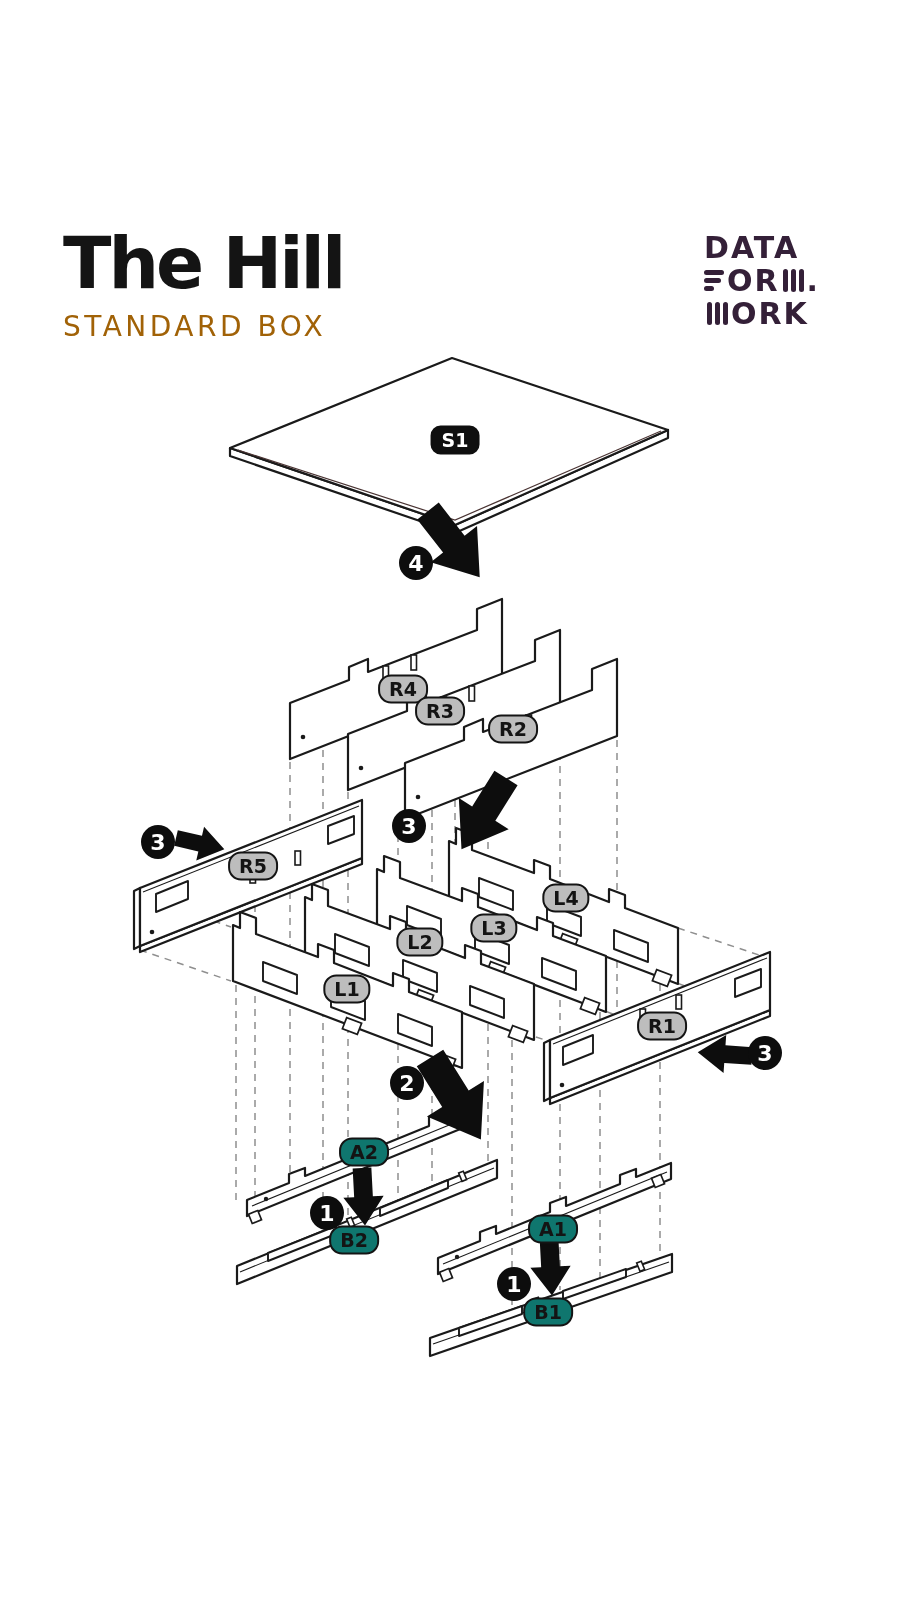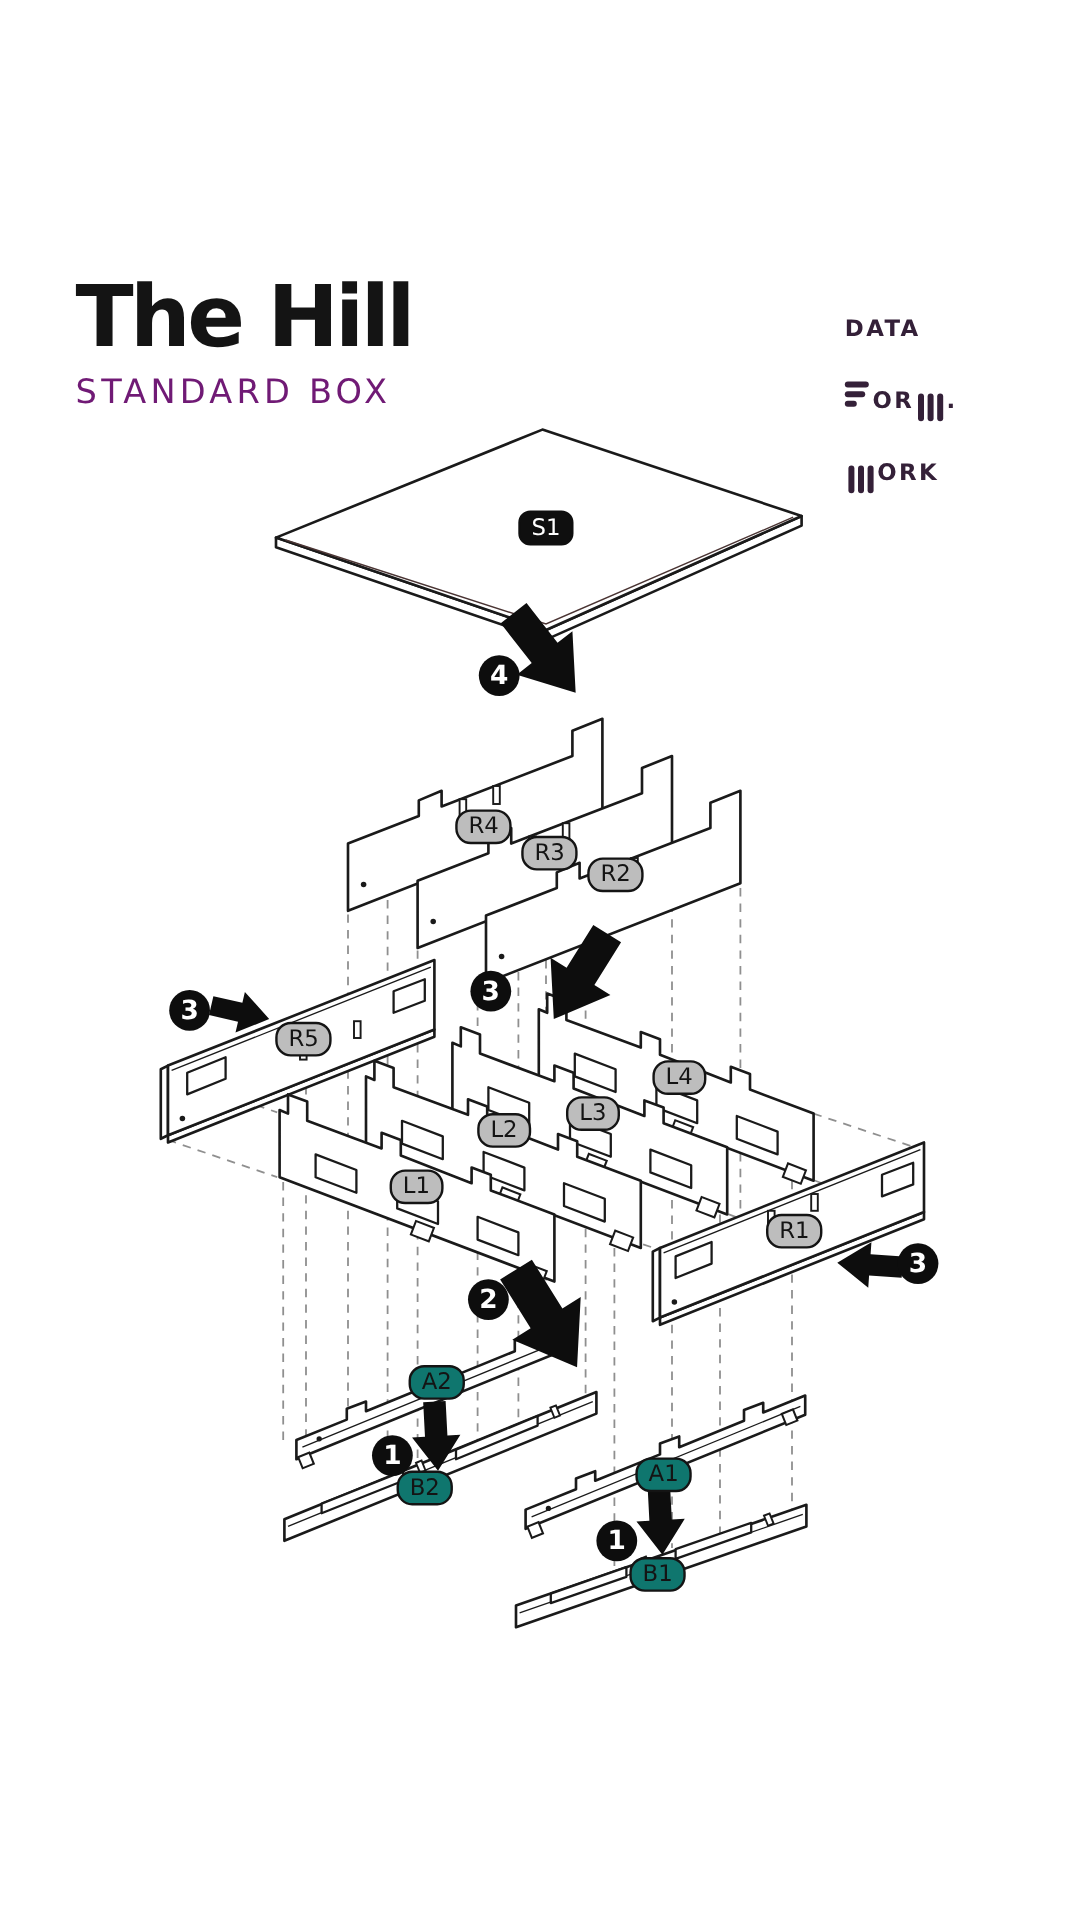--- a/index.html
+++ b/index.html
@@ -1,41 +1,41 @@
 <!DOCTYPE html>
 <html><head>
 <meta charset="utf-8">
 <style>
   html,body{margin:0;padding:0;background:#ffffff;}
   .canvas{position:relative;width:900px;height:1600px;background:#fff;overflow:hidden;
           font-family:"DejaVu Sans","Liberation Sans",sans-serif;color:#161616;}
   
   .hdr{position:absolute;left:63px;top:230px;}
   .hdr h1{margin:0;font-size:71px;font-weight:bold;letter-spacing:-3px;color:#141414;line-height:68px;}
-  .hdr .sub{margin-top:12px;font-size:28px;letter-spacing:3.5px;color:#701a75;font-weight:normal;}
+  .hdr .sub{margin-top:12px;font-size:28px;letter-spacing:3.5px;color:#a16207;font-weight:normal;}
   
   .logo{position:absolute;left:704px;top:231px;color:#342038;font-weight:bold;}
-  .logo-row{display:flex;font-size:19px;letter-spacing:2px;line-height:33px;height:33px;margin-top:27px;}
+  .logo-row{display:flex;align-items:center;font-size:30px;letter-spacing:2px;line-height:33px;height:33px;}
   .fbars{display:inline-flex;flex-direction:column;gap:3px;margin-right:3px;}
   .fbars i{display:block;height:5px;border-radius:3px;background:#342038;}
   .fbars i:nth-child(1){width:20px}.fbars i:nth-child(2){width:17px}.fbars i:nth-child(3){width:10px}
   .vbars{display:inline-flex;gap:3px;align-items:flex-end;margin:0 3px;}
   .vbars i{width:5px;height:23px;border-radius:3px;background:#342038;}
   
   svg.art{position:absolute;left:0;top:0;}
   .panel{fill:#ffffff;stroke:#1a1a1a;stroke-width:2.2;stroke-linejoin:round;}
   .win{fill:#ffffff;stroke:#1a1a1a;stroke-width:1.9;stroke-linejoin:round;}
   .slit{fill:#ffffff;stroke:#1a1a1a;stroke-width:1.6;}
   .foot{fill:#ffffff;stroke:#1a1a1a;stroke-width:1.7;}
   .thin{stroke:#1a1a1a;stroke-width:1.1;fill:none;}
   .dash{stroke:#8f8f8f;stroke-width:1.5;stroke-dasharray:7 6;fill:none;}
   .dot{fill:#1a1a1a;}
   
   .pill{position:absolute;transform:translate(-50%,-50%);padding:0 9px;height:25px;line-height:24px;
-        border:2px solid #141414;border-radius:13px;font-size:19px;font-weight:normal;color:#141414;
+        border:2px solid #141414;border-radius:13px;font-size:19px;font-weight:bold;color:#141414;
         background:#bdbdbd;white-space:nowrap;}
   .pill.white{background:#0f766e;}
   .pill.dark{background:#0f0f0f;color:#fff;border-color:#0f0f0f;border-radius:10px;}
   .step{position:absolute;transform:translate(-50%,-50%);width:34px;height:34px;border-radius:50%;
         background:#0d0d0d;color:#ffffff;font-size:22px;font-weight:bold;display:flex;
         align-items:center;justify-content:center;}
 </style>
 </head>
 <body>
 
@@ -222,21 +222,21 @@
       <use href="#arr" transform="translate(176,838) rotate(13) scale(0.62)" fill="#0d0d0d"></use>
       <use href="#arr" transform="translate(752,1056) rotate(184) scale(0.68)" fill="#0d0d0d"></use>
       <use href="#arr" transform="translate(430,1058) rotate(58) scale(1.2)" fill="#0d0d0d"></use>
       <use href="#arr" transform="translate(362,1168) rotate(87) scale(0.72)" fill="#0d0d0d"></use>
       <use href="#arr" transform="translate(549,1238) rotate(87) scale(0.72)" fill="#0d0d0d"></use>
     </g>
   </svg>
 
   <div class="pill dark" style="left:455px;top:440px">S1</div>
   <div class="pill" style="left:403px;top:689px">R4</div>
-  <div class="pill" style="left:458px;top:711px">R3</div>
+  <div class="pill" style="left:440px;top:711px">R3</div>
   <div class="pill" style="left:513px;top:729px">R2</div>
   <div class="pill" style="left:253px;top:866px">R5</div>
   <div class="pill" style="left:566px;top:898px">L4</div>
   <div class="pill" style="left:494px;top:928px">L3</div>
   <div class="pill" style="left:420px;top:942px">L2</div>
   <div class="pill" style="left:347px;top:989px">L1</div>
   <div class="pill" style="left:662px;top:1026px">R1</div>
   <div class="pill white" style="left:364px;top:1152px">A2</div>
   <div class="pill white" style="left:354px;top:1240px">B2</div>
   <div class="pill white" style="left:553px;top:1229px">A1</div>

